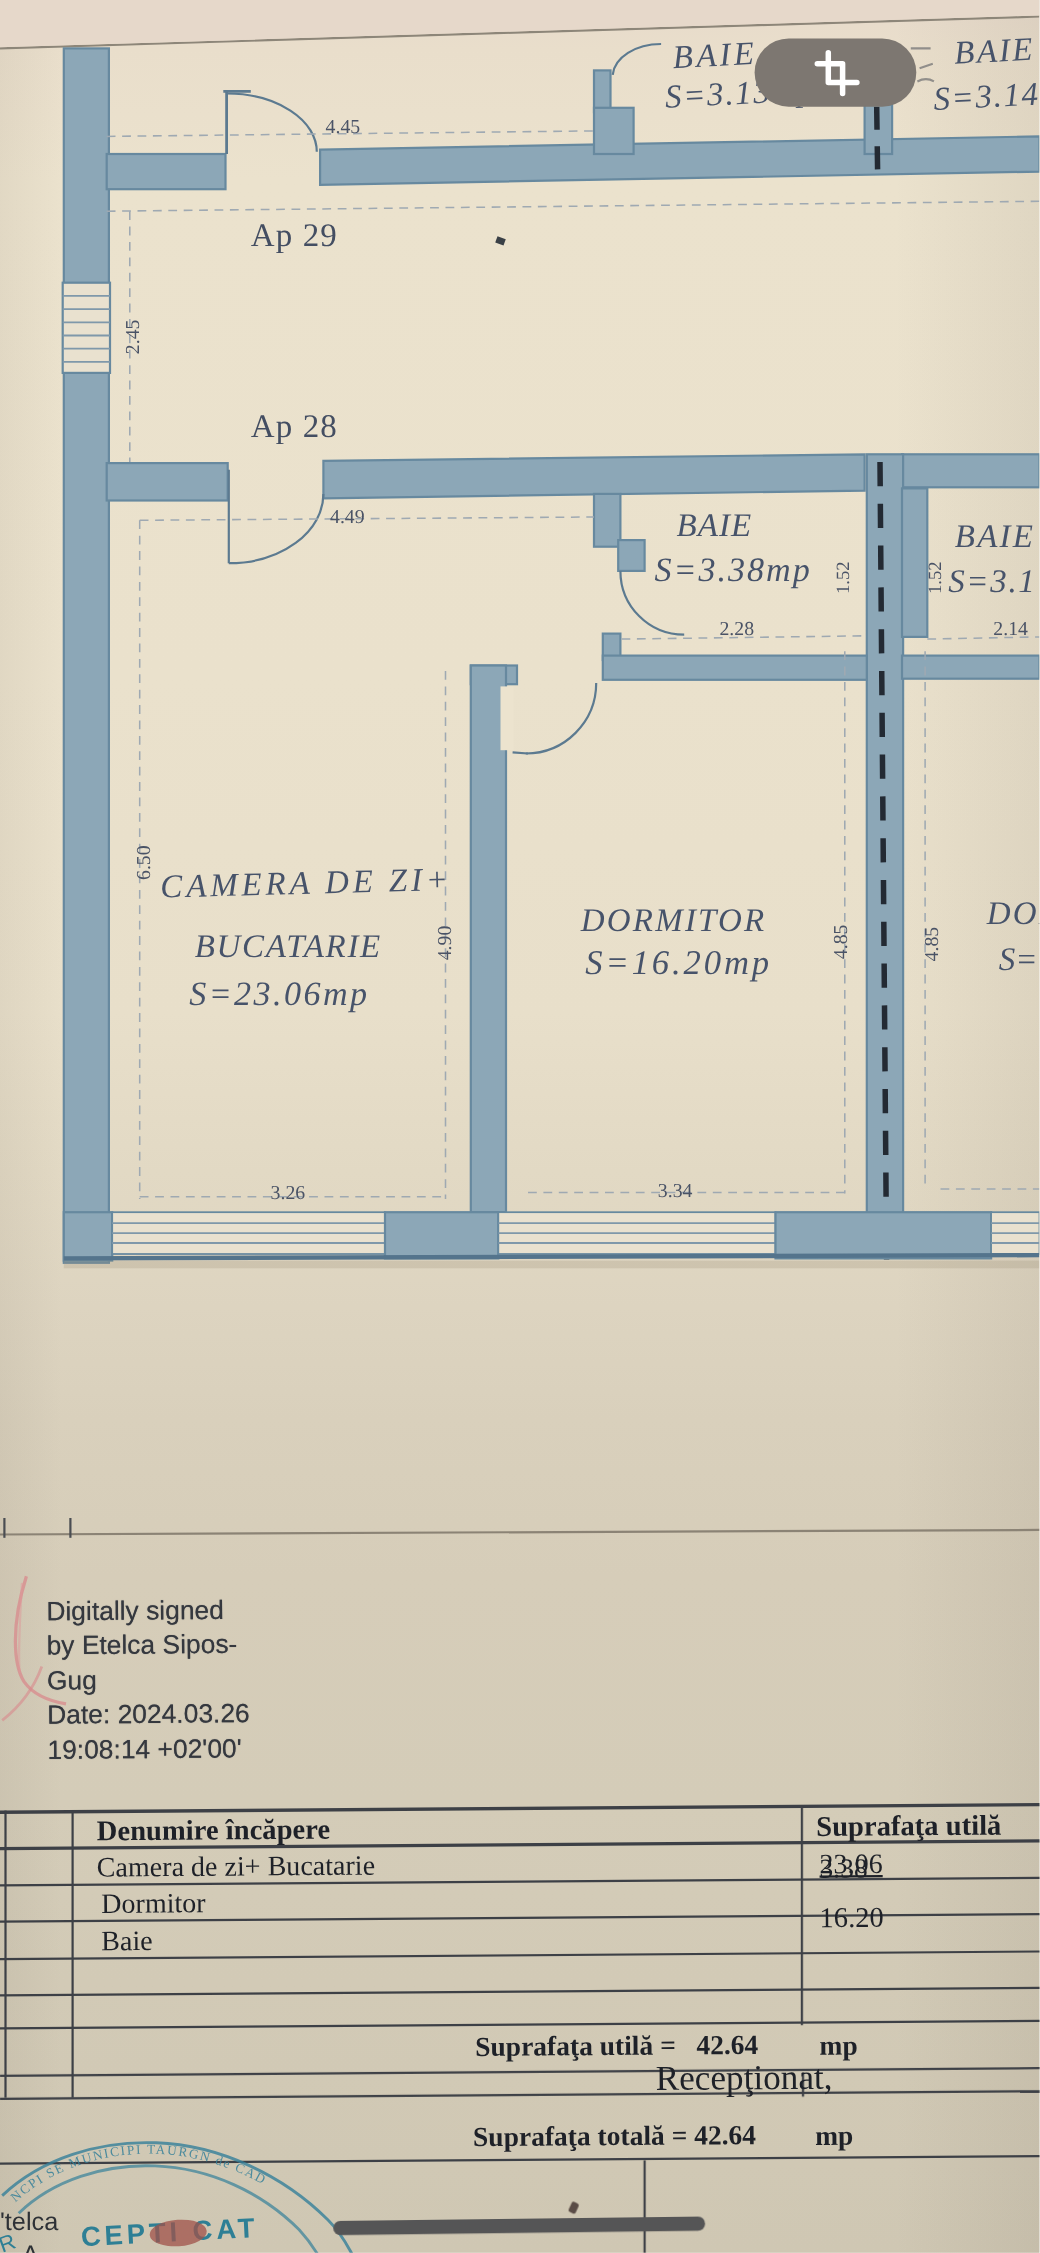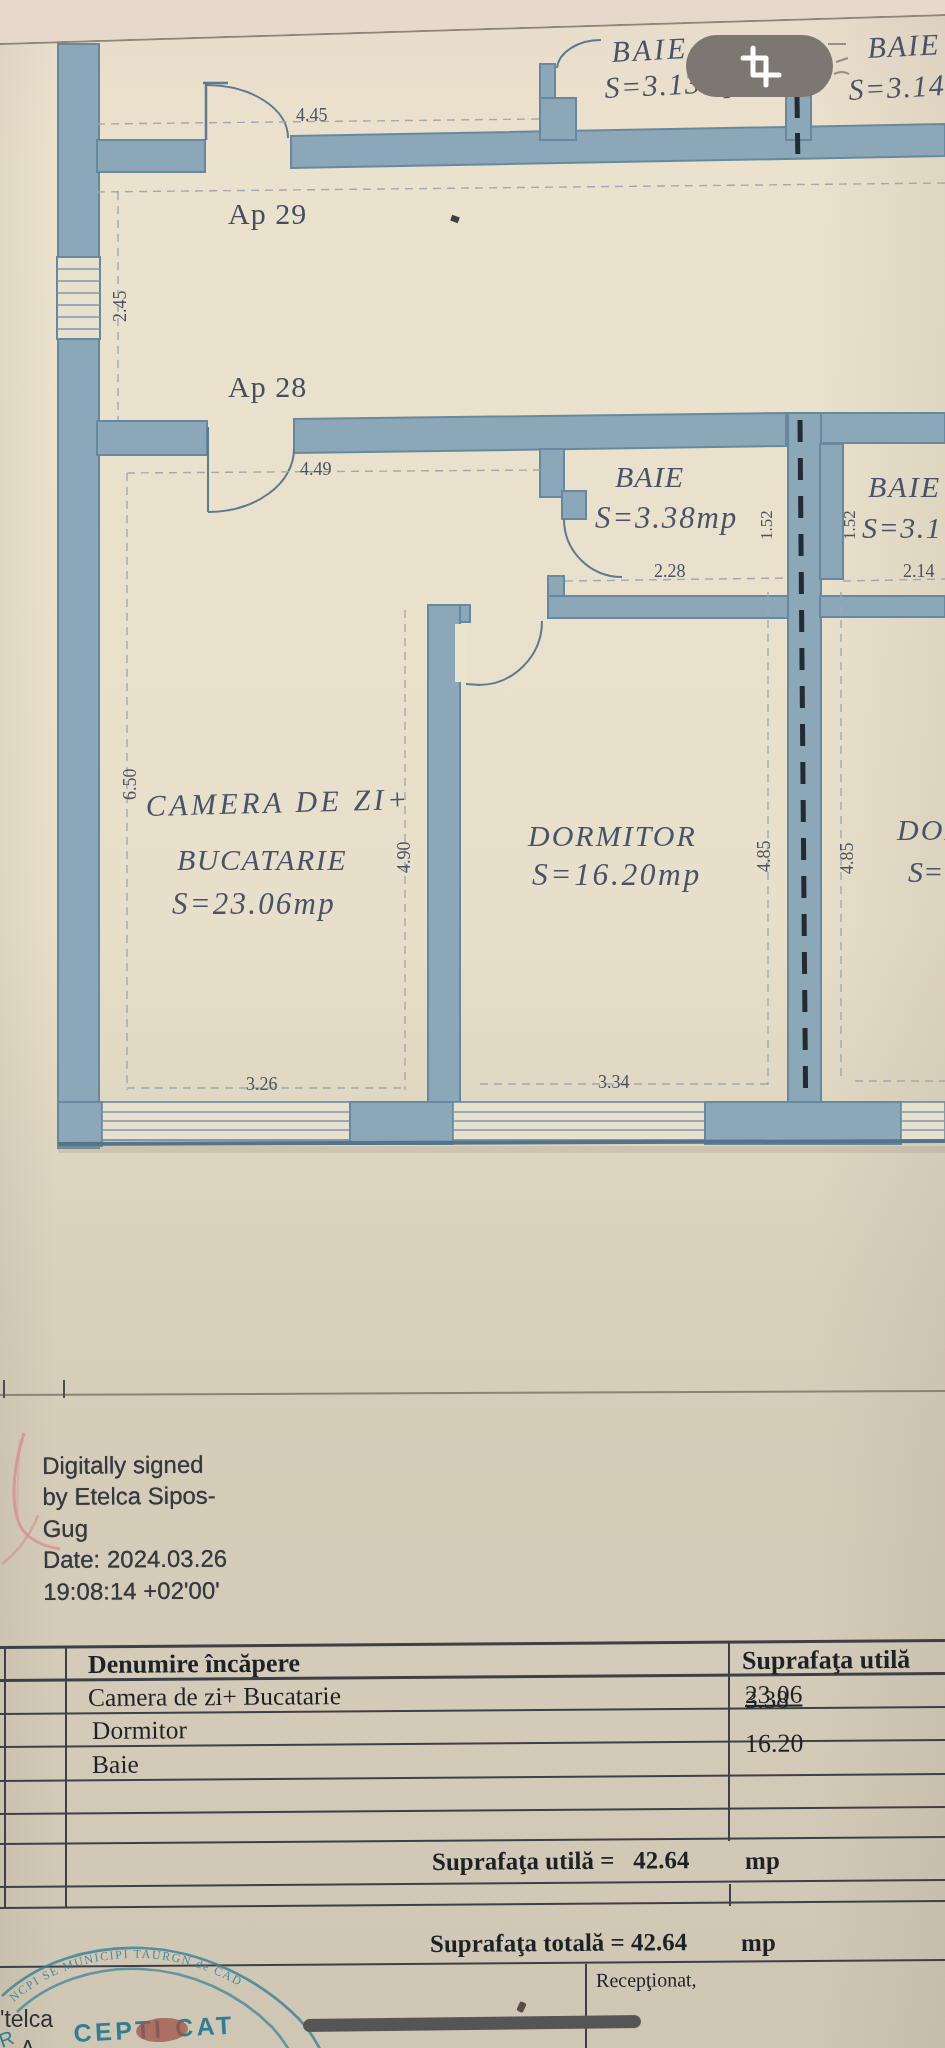--- a/index.html
+++ b/index.html
@@ -289,21 +289,21 @@
   <div class="ttext" style="left:745px;top:1686px;font-size:25px;">3.38</div>
 
   <div class="ttext" style="left:432px;top:1848px;font-size:25px;font-weight:bold;">Suprafaţa utilă =&nbsp;&nbsp;&nbsp;42.64</div>
 
   <div class="ttext" style="left:745px;top:1847px;font-size:25px;font-weight:bold;">mp</div>
 
   <div class="ttext" style="left:430px;top:1930px;font-size:25px;font-weight:bold;">Suprafaţa  totală = 42.64</div>
 
   <div class="ttext" style="left:741px;top:1929px;font-size:25px;font-weight:bold;">mp</div>
 
-  <div class="ttext" style="left:596px;top:1969px;font-size:20px;">Recepţionat,</div>
+  <div class="ttext" style="left:596px;top:1871px;font-size:32px;">Recepţionat,</div>
 
   <div class="abs" style="left:518px;top:2002px;width:7px;height:10px;background:#5a4c46;transform:rotate(25deg);border-radius:2px;"></div>
 </div>
 
 <svg class="abs" style="left:0;top:1940px" width="420" height="108" viewBox="0 0 420 108">
   <g fill="none" stroke="#35809a" stroke-width="2.6">
     <path d="M2 56 C 38 22, 90 6, 142 8 C 200 10, 258 38, 298 78 C 312 92, 326 116, 334 145" opacity="0.8"></path>
     <path d="M17 72 C 48 42, 95 27, 141 29 C 191 31, 238 53, 272 87 C 285 101, 296 120, 303 140" opacity="0.7"></path>
   </g>
   <defs>

